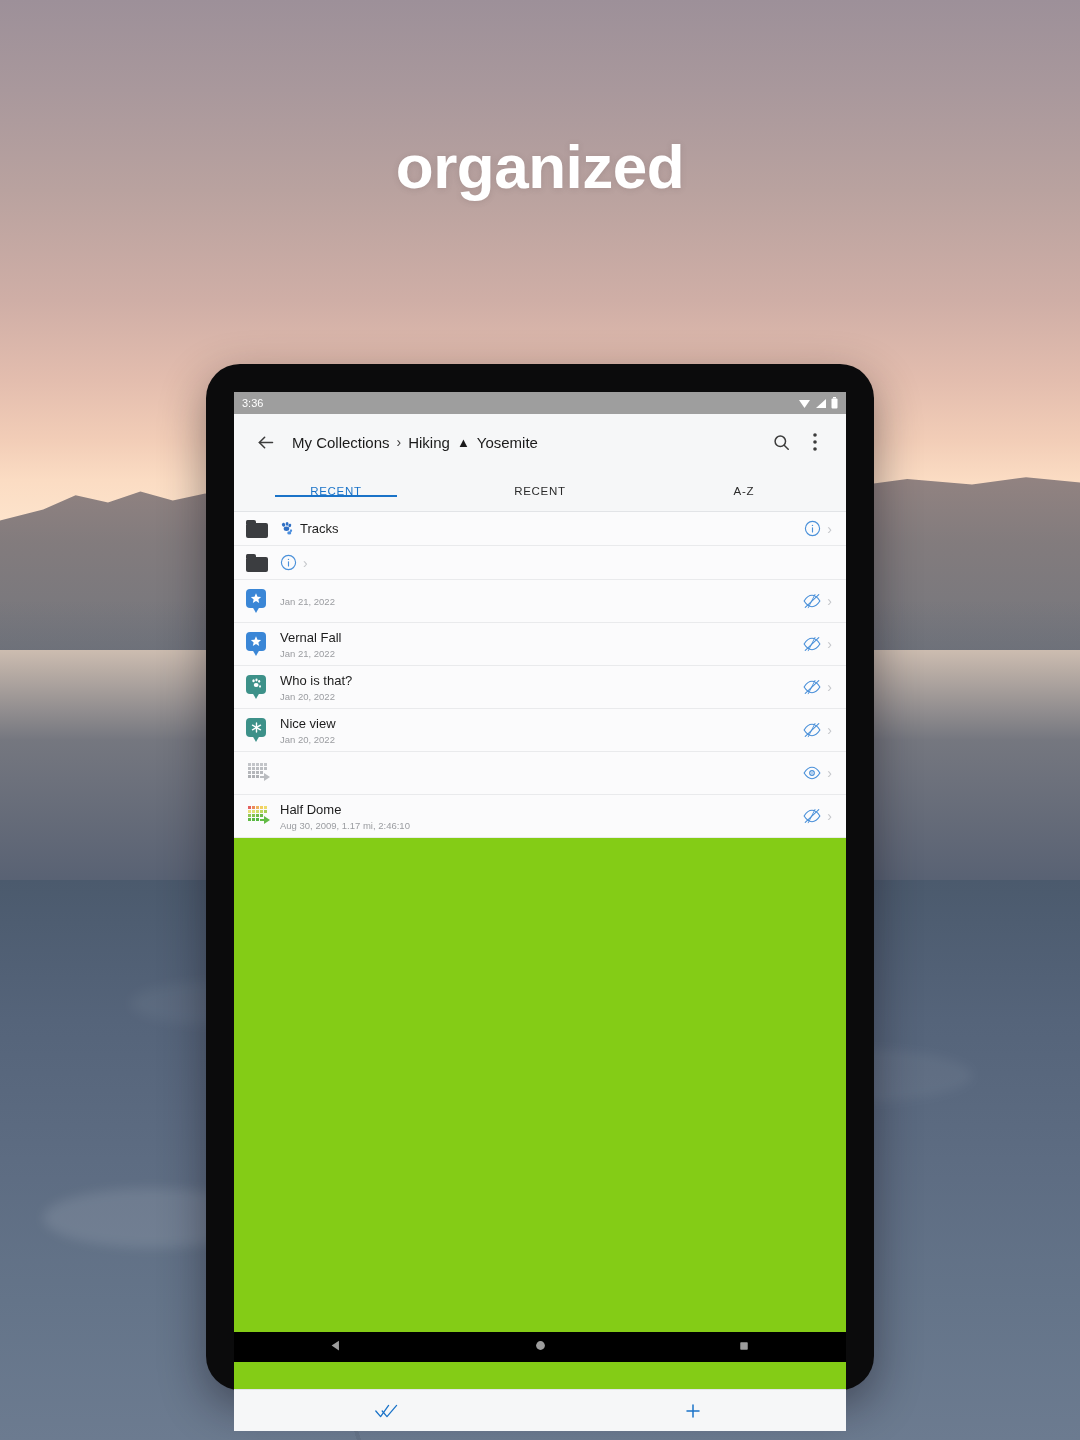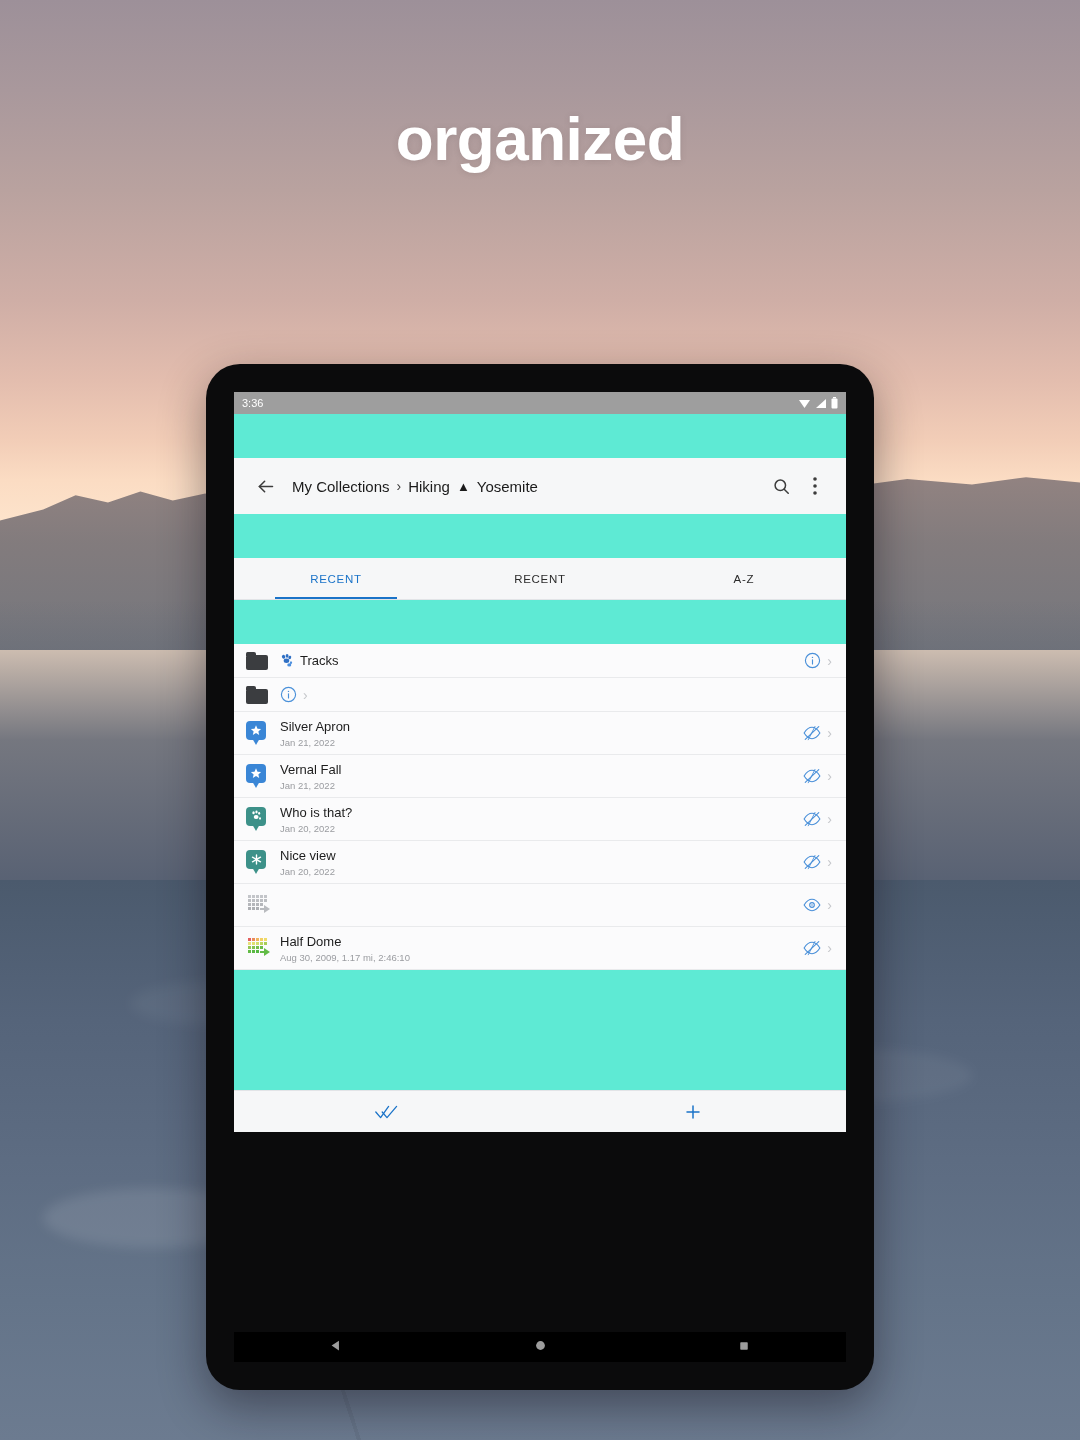--- a/index.html
+++ b/index.html
@@ -63,36 +63,36 @@
     position: absolute; border-radius: 50%;
     background: rgba(255,255,255,.10); filter: blur(6px);
   }
   
   #headline {
     position: absolute; top: 96px; left: 0; right: 0;
     text-align: center; color: #ffffff;
     text-shadow: 0 1px 6px rgba(90,70,70,.18);
   }
   #headline .l1 { font-size: 62px; font-weight: 400; line-height: 78px; letter-spacing: -.5px; }
-  #headline .l2 { font-size: 62px; font-weight: 700; line-height: 86px; letter-spacing: -.5px; }
+  #headline .l2 { font-size: 62px; font-weight: 700; line-height: 86px; letter-spacing: -.5px; margin-top: 28px; }
 
   
   #device {
     position: absolute; left: 206px; top: 364px;
     width: 668px; height: 1026px;
     background: #0b0b0c;
     border-radius: 34px;
     box-shadow: 0 16px 46px rgba(20,15,25,.45);
   }
   #screen {
     position: absolute; left: 28px; top: 28px;
-    width: 612px; height: 740px;
-    background: #5eead4;
+    width: 612px; height: 1039px;
+    background: #84cc16;
     overflow: hidden;
-    display: flex; flex-direction: column; gap: 44px;
+    display: flex; flex-direction: column;
   }
 
   
   #statusbar {
     height: 22px; background: #9e9e9e; color: #fff;
     display: flex; align-items: center; justify-content: space-between;
     padding: 0 8px; font-size: 11px; flex: none;
   }
   #statusbar .icons { display: flex; align-items: center; gap: 4px; }
 
@@ -106,21 +106,21 @@
     flex: 1; margin-left: 10px;
     font-size: 15px; color: #1b1b1b;
     display: flex; align-items: center; gap: 7px;
   }
   #crumbs .sep { color: #3c3c3c; font-size: 14px; }
   #crumbs .tri { font-size: 13px; }
 
   
   #tabs {
     height: 42px; background: #f6f7f8; flex: none;
-    display: flex; border-bottom: 1px solid #e2e4e7;
+    display: flex; border-bottom: 1px solid #e2e4e7; align-items: center;
   }
   #tabs .tab {
     width: 33.33%; display: flex; align-items: center; justify-content: center;
     font-size: 11.5px; letter-spacing: .7px; color: #2b2b2b;
     position: relative;
   }
   #tabs .tab.active { color: #1a73c8; }
   #tabs .tab.active:after {
     content: ""; position: absolute; left: 20%; right: 20%; bottom: 0;
     height: 2px; background: #1a73c8;
@@ -319,21 +319,20 @@
             <span class="pin" style="color:#3a86d6">
               <span class="body" style="background:#3a86d6">
                 <svg width="12" height="12" viewBox="0 0 24 24">
                     <polygon fill="#fff" points="12,2.6 15,9.4 22.2,10 16.7,14.8 18.4,21.8 12,18 5.6,21.8 7.3,14.8 1.8,10 9,9.4"></polygon>
                   </svg>
               </span>
               <span class="tip"></span>
             </span>
           </div>
           <div class="texts">
-            <div class="title">Silver Apron</div>
             <div class="sub">Jan 21, 2022</div>
           </div>
           <div class="trailing">
             <svg width="18" height="16" viewBox="0 0 24 20" fill="none" stroke="#4a90d9" stroke-width="1.5">
               <path d="M1.5 10 C5 4.5 9 2.4 12 2.4 C15 2.4 19 4.5 22.5 10 C19 15.5 15 17.6 12 17.6 C9 17.6 5 15.5 1.5 10 Z"></path>
               <line x1="3" y1="18.5" x2="21" y2="1.5" stroke-linecap="round"></line>
               <line x1="7" y1="19" x2="16" y2="1.2" stroke-linecap="round" stroke-width="1.2"></line>
             </svg>
             <span class="chev">›</span>
           </div>

